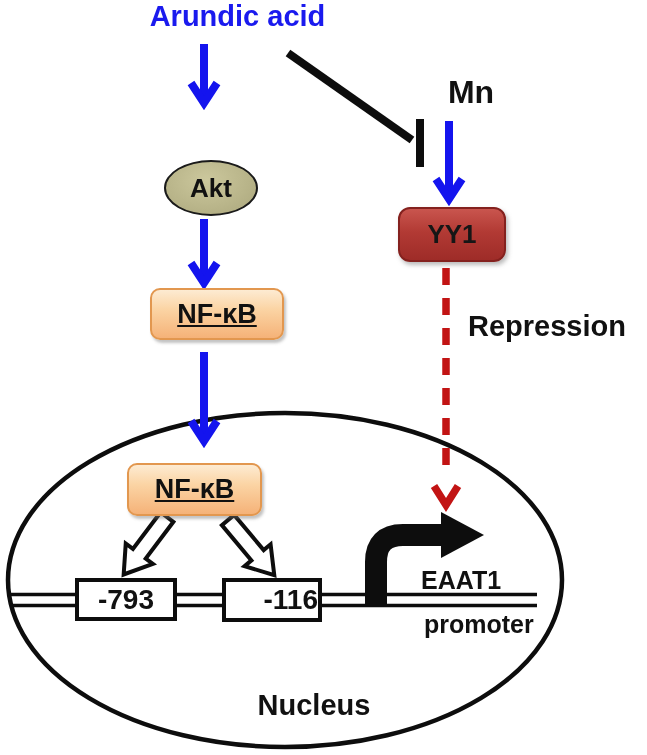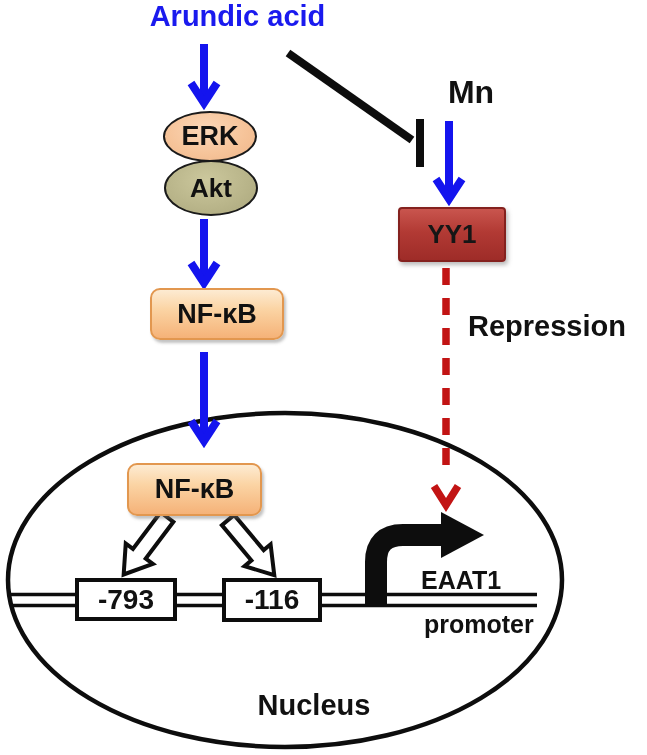--- a/index.html
+++ b/index.html
@@ -46,43 +46,43 @@
     background:radial-gradient(ellipse at 45% 35%, #ccc89d 0%, #b8b489 60%, #aaa67c 100%);
     font-size:26px;
   }
   .nfkb-box{
     position:absolute;
     display:flex;align-items:center;justify-content:center;
     border:2.5px solid #e2974f;
     border-radius:10px;
     background:linear-gradient(180deg,#fdebd2 0%, #fbd4a4 40%, #f5b278 100%);
     box-shadow:2px 3px 3px rgba(120,120,120,0.45);
-    font-weight:bold;font-size:27px;color:#111;
+    font-weight:bold;font-size:27px;color:#111;text-decoration:underline;
   }
   .nfkb-cyto{left:150px;top:288px;width:130px;height:48px;}
   .nfkb-nuc{left:127px;top:463px;width:131px;height:49px;}
   .yy1-box{
     position:absolute;
     left:398px;top:207px;width:104px;height:51px;
     display:flex;align-items:center;justify-content:center;
     border:2px solid #84211e;
-    border-radius:4px;
+    border-radius:12px;
     background:linear-gradient(180deg,#c9554e 0%, #b23a34 45%, #9e2c28 100%);
     box-shadow:2px 3px 4px rgba(120,120,120,0.5);
     font-weight:bold;font-size:26px;color:#161616;
   }
   .site-box{
     position:absolute;
     display:flex;align-items:center;justify-content:center;
     background:#ffffff;
     border:4px solid #0d0d0d;
     font-weight:bold;font-size:28px;color:#111;
   }
   .site-538{left:75px;top:578px;width:94px;height:35px;}
-  .site-116{left:222px;top:578px;width:92px;height:36px;}
+  .site-116{left:222px;top:578px;width:92px;height:36px;justify-content:flex-end;}
 </style>
 </head>
 <body>
 
 <div id="figure">
 
   <svg class="layer" width="647" height="755" viewBox="0 0 647 755">
 
     <ellipse cx="285" cy="580" rx="277" ry="167" fill="none" stroke="#0d0d0d" stroke-width="4.5"></ellipse>
 
@@ -139,23 +139,20 @@
   <div class="lbl lbl-mn">Mn</div>
 
   <div class="lbl lbl-repression">Repression</div>
 
   <div class="lbl lbl-eaat1">EAAT1</div>
 
   <div class="lbl lbl-promoter">promoter</div>
 
   <div class="lbl lbl-nucleus">Nucleus</div>
 
-  <div class="ellipse-node erk">
-    <span>ERK</span>
-  </div>
 
   <div class="ellipse-node akt">
     <span>Akt</span>
   </div>
 
   <div class="nfkb-box nfkb-cyto">
     <span>NF-κB</span>
   </div>
 
   <div class="nfkb-box nfkb-nuc">

